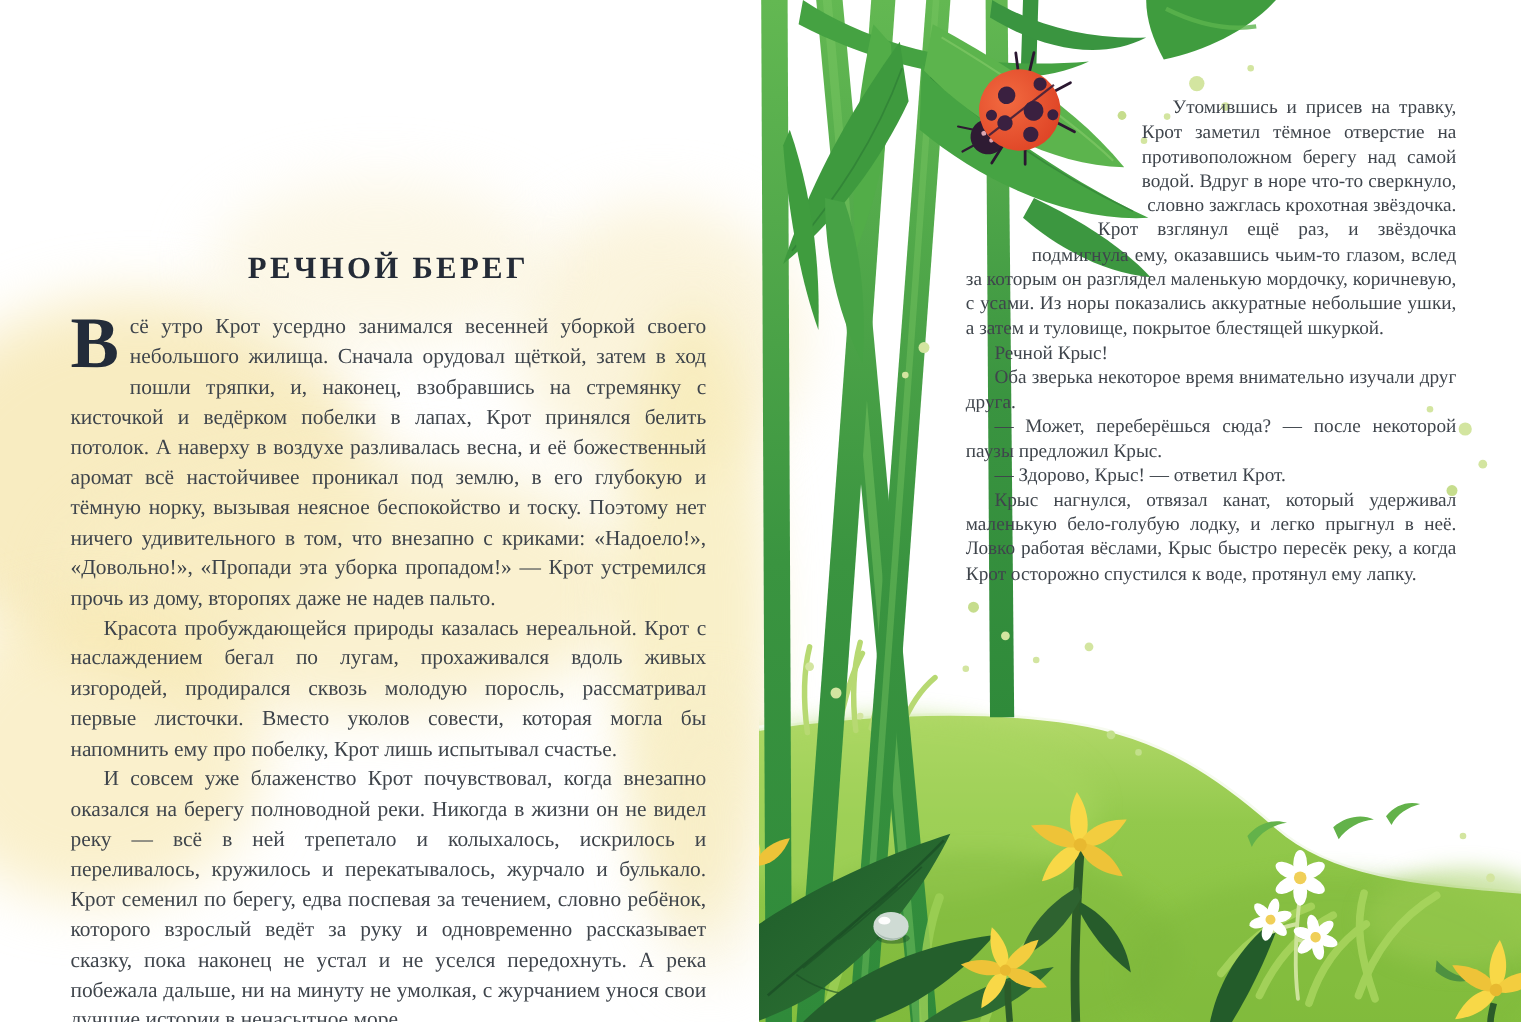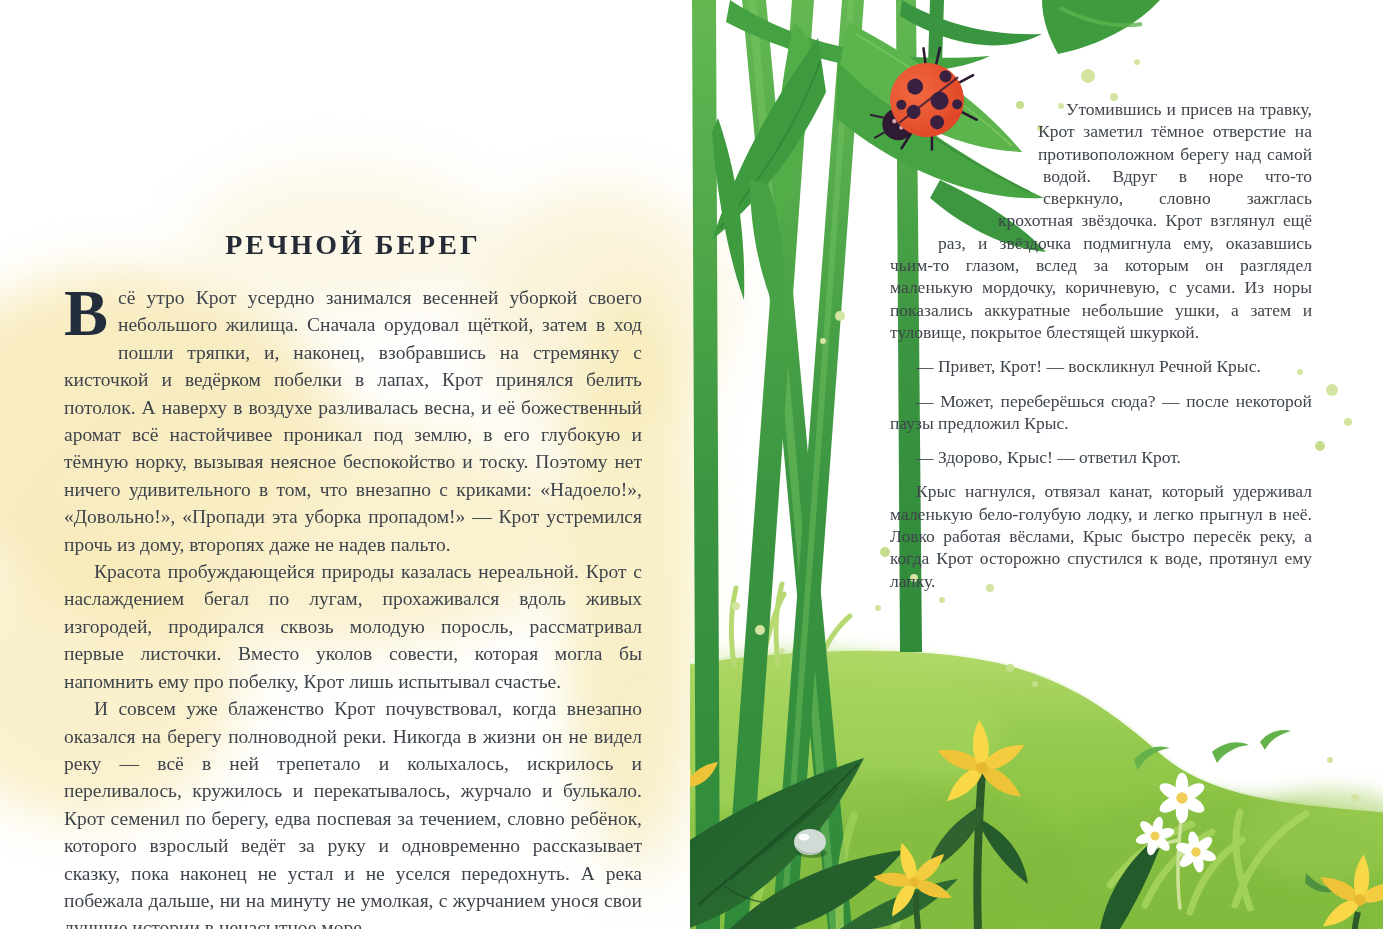--- a/index.html
+++ b/index.html
@@ -31,21 +31,21 @@
     float:left;font-size:66px;line-height:54px;font-weight:bold;
     color:#232c3a;padding:2px 10px 0 0;
   }
   
   .right-page{position:absolute;left:690px;top:0;width:693px;height:929px;}
   .illustration{position:absolute;left:0;top:0;width:693px;height:929px;}
   .right-text{
     position:absolute;left:188px;top:86px;width:446px;color:#3f454c;
     font-size:17.5px;line-height:22.3px;text-align:justify;hyphens:auto;
   }
-  .right-text p{margin:12px;}
+  .right-text p{margin:0;}
   .right-text p.indent{text-indent:26px;}
   .spacer{float:left;clear:left;height:22.3px;}
   .s1{width:188px;} .s2{width:160px;} .s3{width:155px;} .s4{width:160px;}
   .s5{width:165px;} .s6{width:120px;} .s7{width:60px;}
 </style>
 </head>
 <body>
 
 <div class="spread">
 
@@ -351,20 +351,21 @@
 
     <div class="right-text">
       <div class="spacer s1"></div>
       <div class="spacer s2"></div>
       <div class="spacer s3"></div>
       <div class="spacer s4"></div>
       <div class="spacer s5"></div>
       <div class="spacer s6"></div>
       <div class="spacer s7"></div>
       <p>Утомившись и присев на травку, Крот заметил тёмное отверстие на противоположном берегу над самой водой. Вдруг в норе что-то сверкнуло, словно зажглась крохотная звёздочка. Крот взглянул ещё раз, и звёздочка подмигнула ему, оказавшись чьим-то глазом, вслед за которым он разглядел маленькую мордочку, коричневую, с усами. Из норы показались аккуратные небольшие ушки, а затем и туловище, покрытое блестящей шкуркой.</p>
-      <p class="indent">— Привет, Крот! — воскликнул Речной Крыс.</p>
+      <p class="indent">Речной Крыс!</p>
+      <p class="indent">Оба зверька некоторое время внимательно изучали друг друга.</p>
       <p class="indent">— Может, переберёшься сюда? — после некоторой паузы предложил Крыс.</p>
       <p class="indent">— Здорово, Крыс! — ответил Крот.</p>
       <p class="indent">Крыс нагнулся, отвязал канат, который удерживал маленькую бело-голубую лодку, и легко прыгнул в неё. Ловко работая вёслами, Крыс быстро пересёк реку, а когда Крот осторожно спустился к воде, протянул ему лапку.</p>
     </div>
   </div>
 
 </div>
 
 </body></html>

